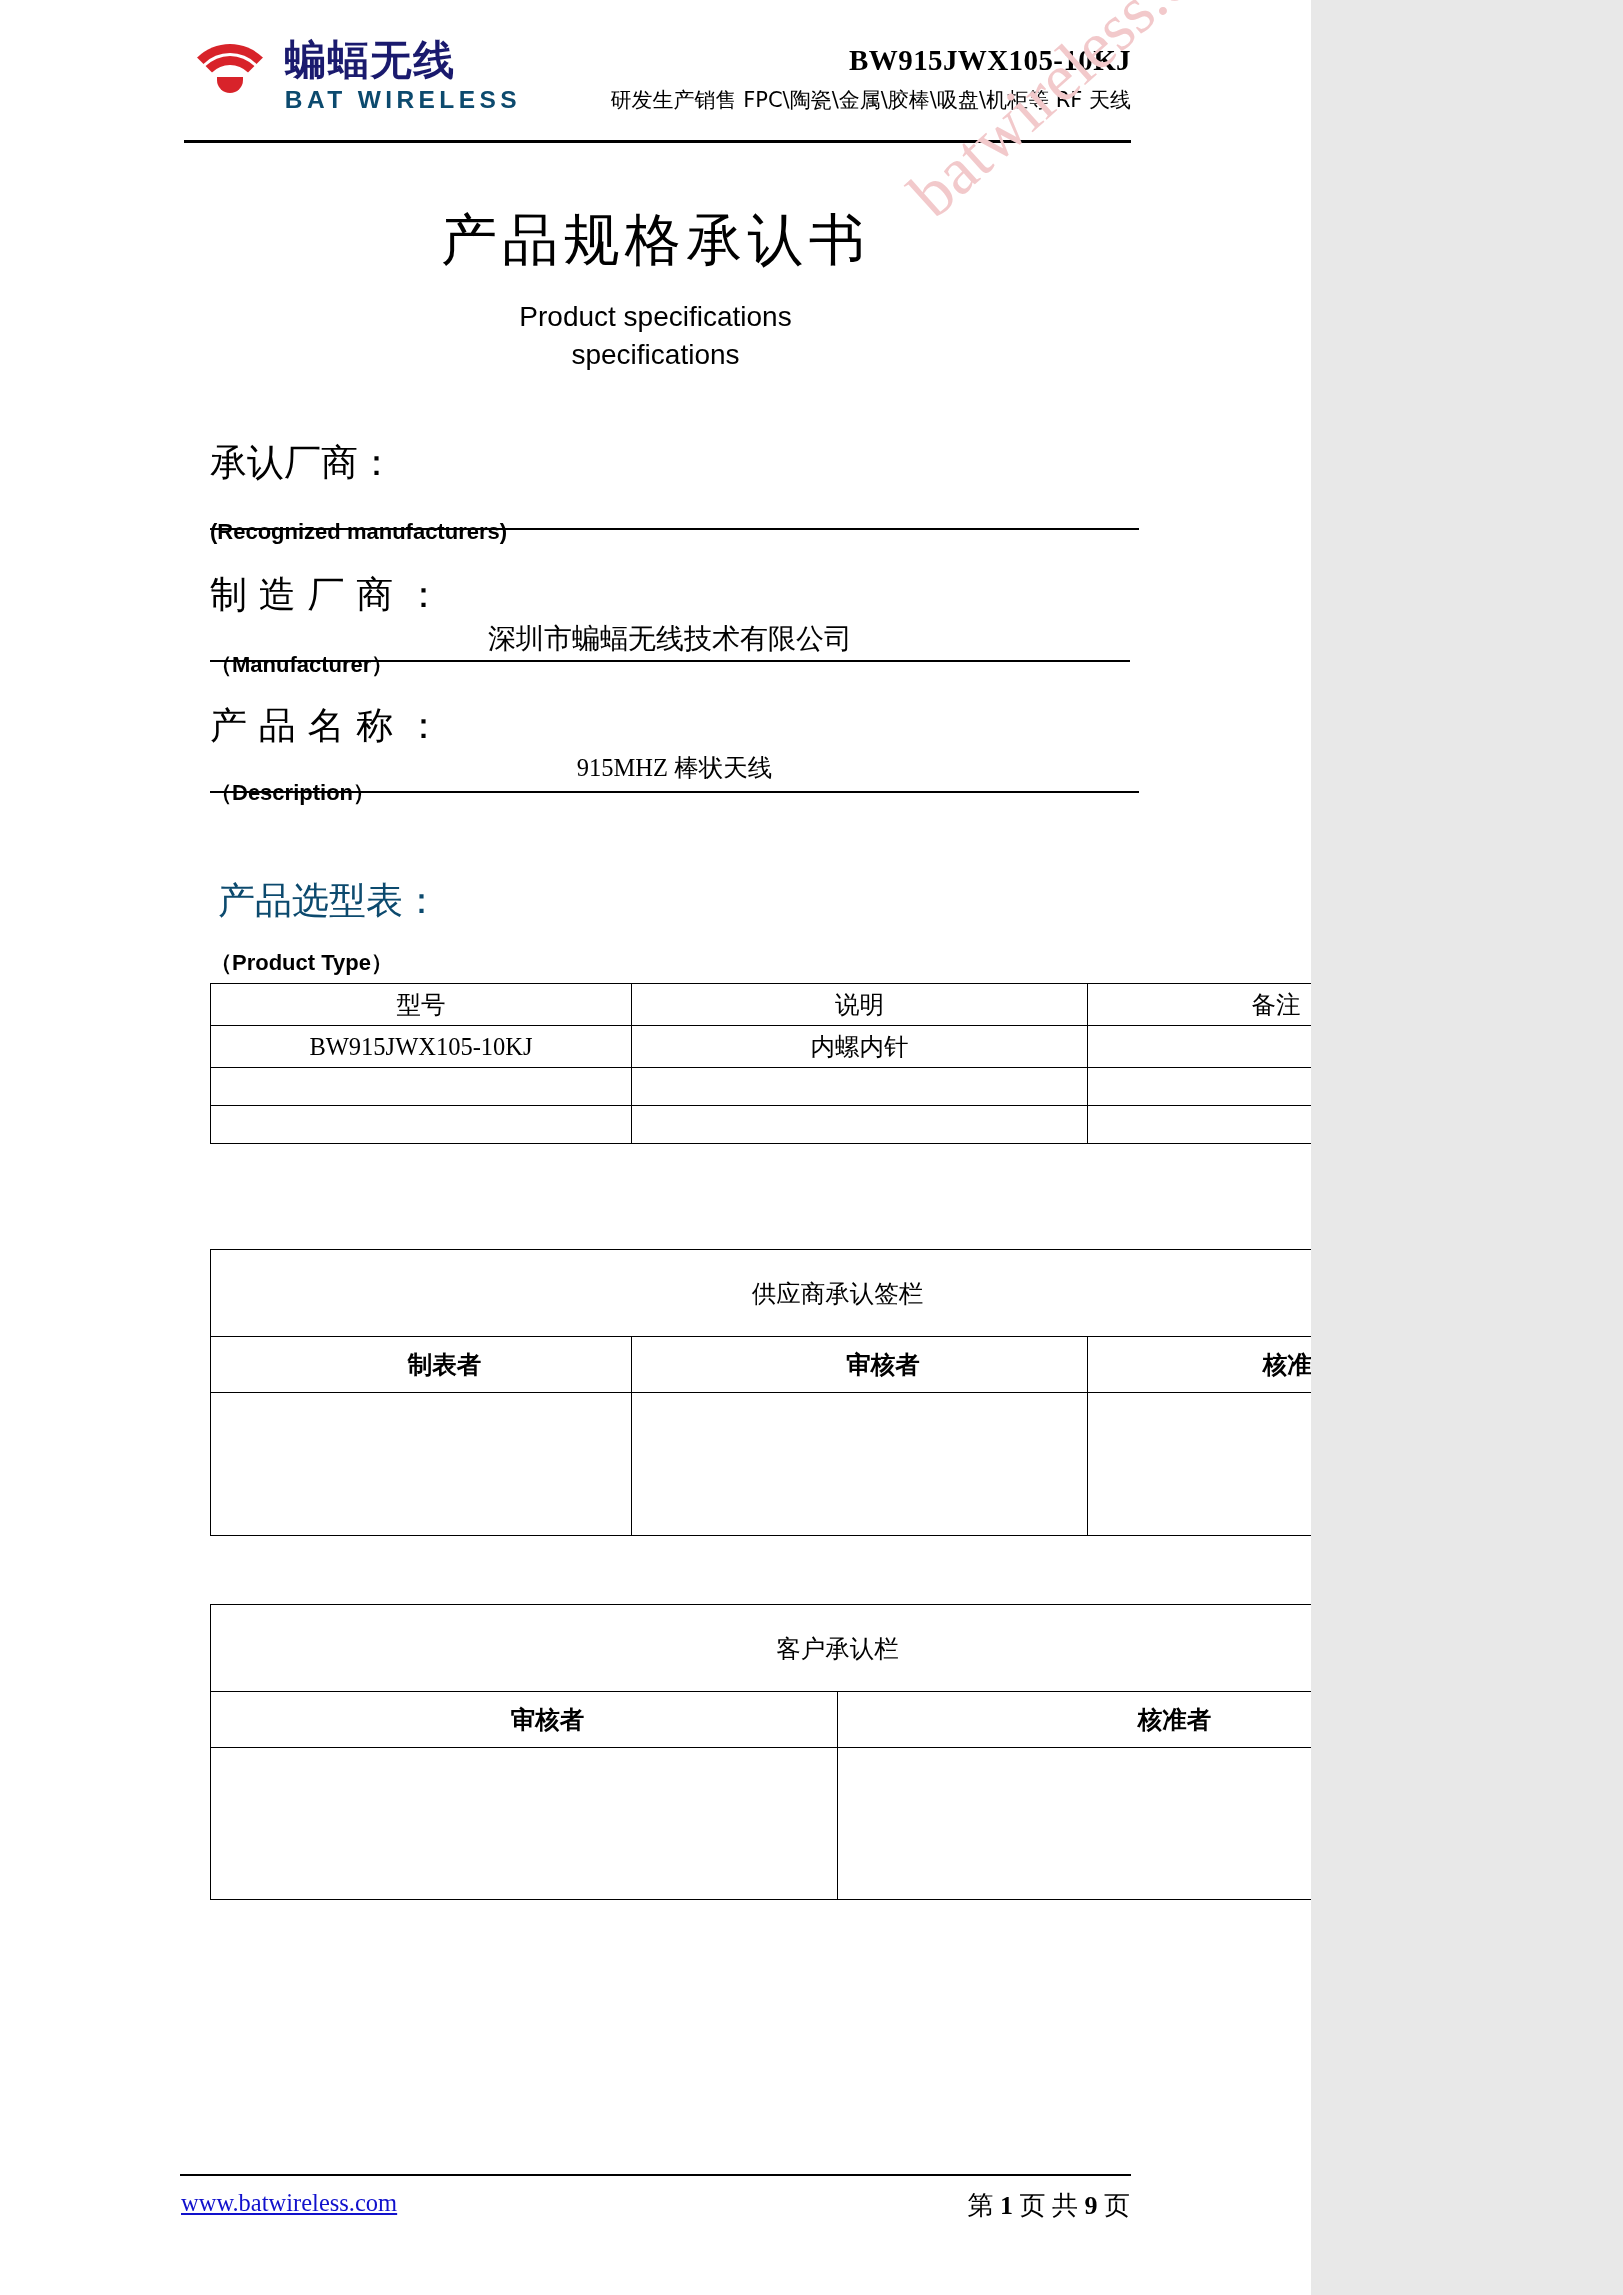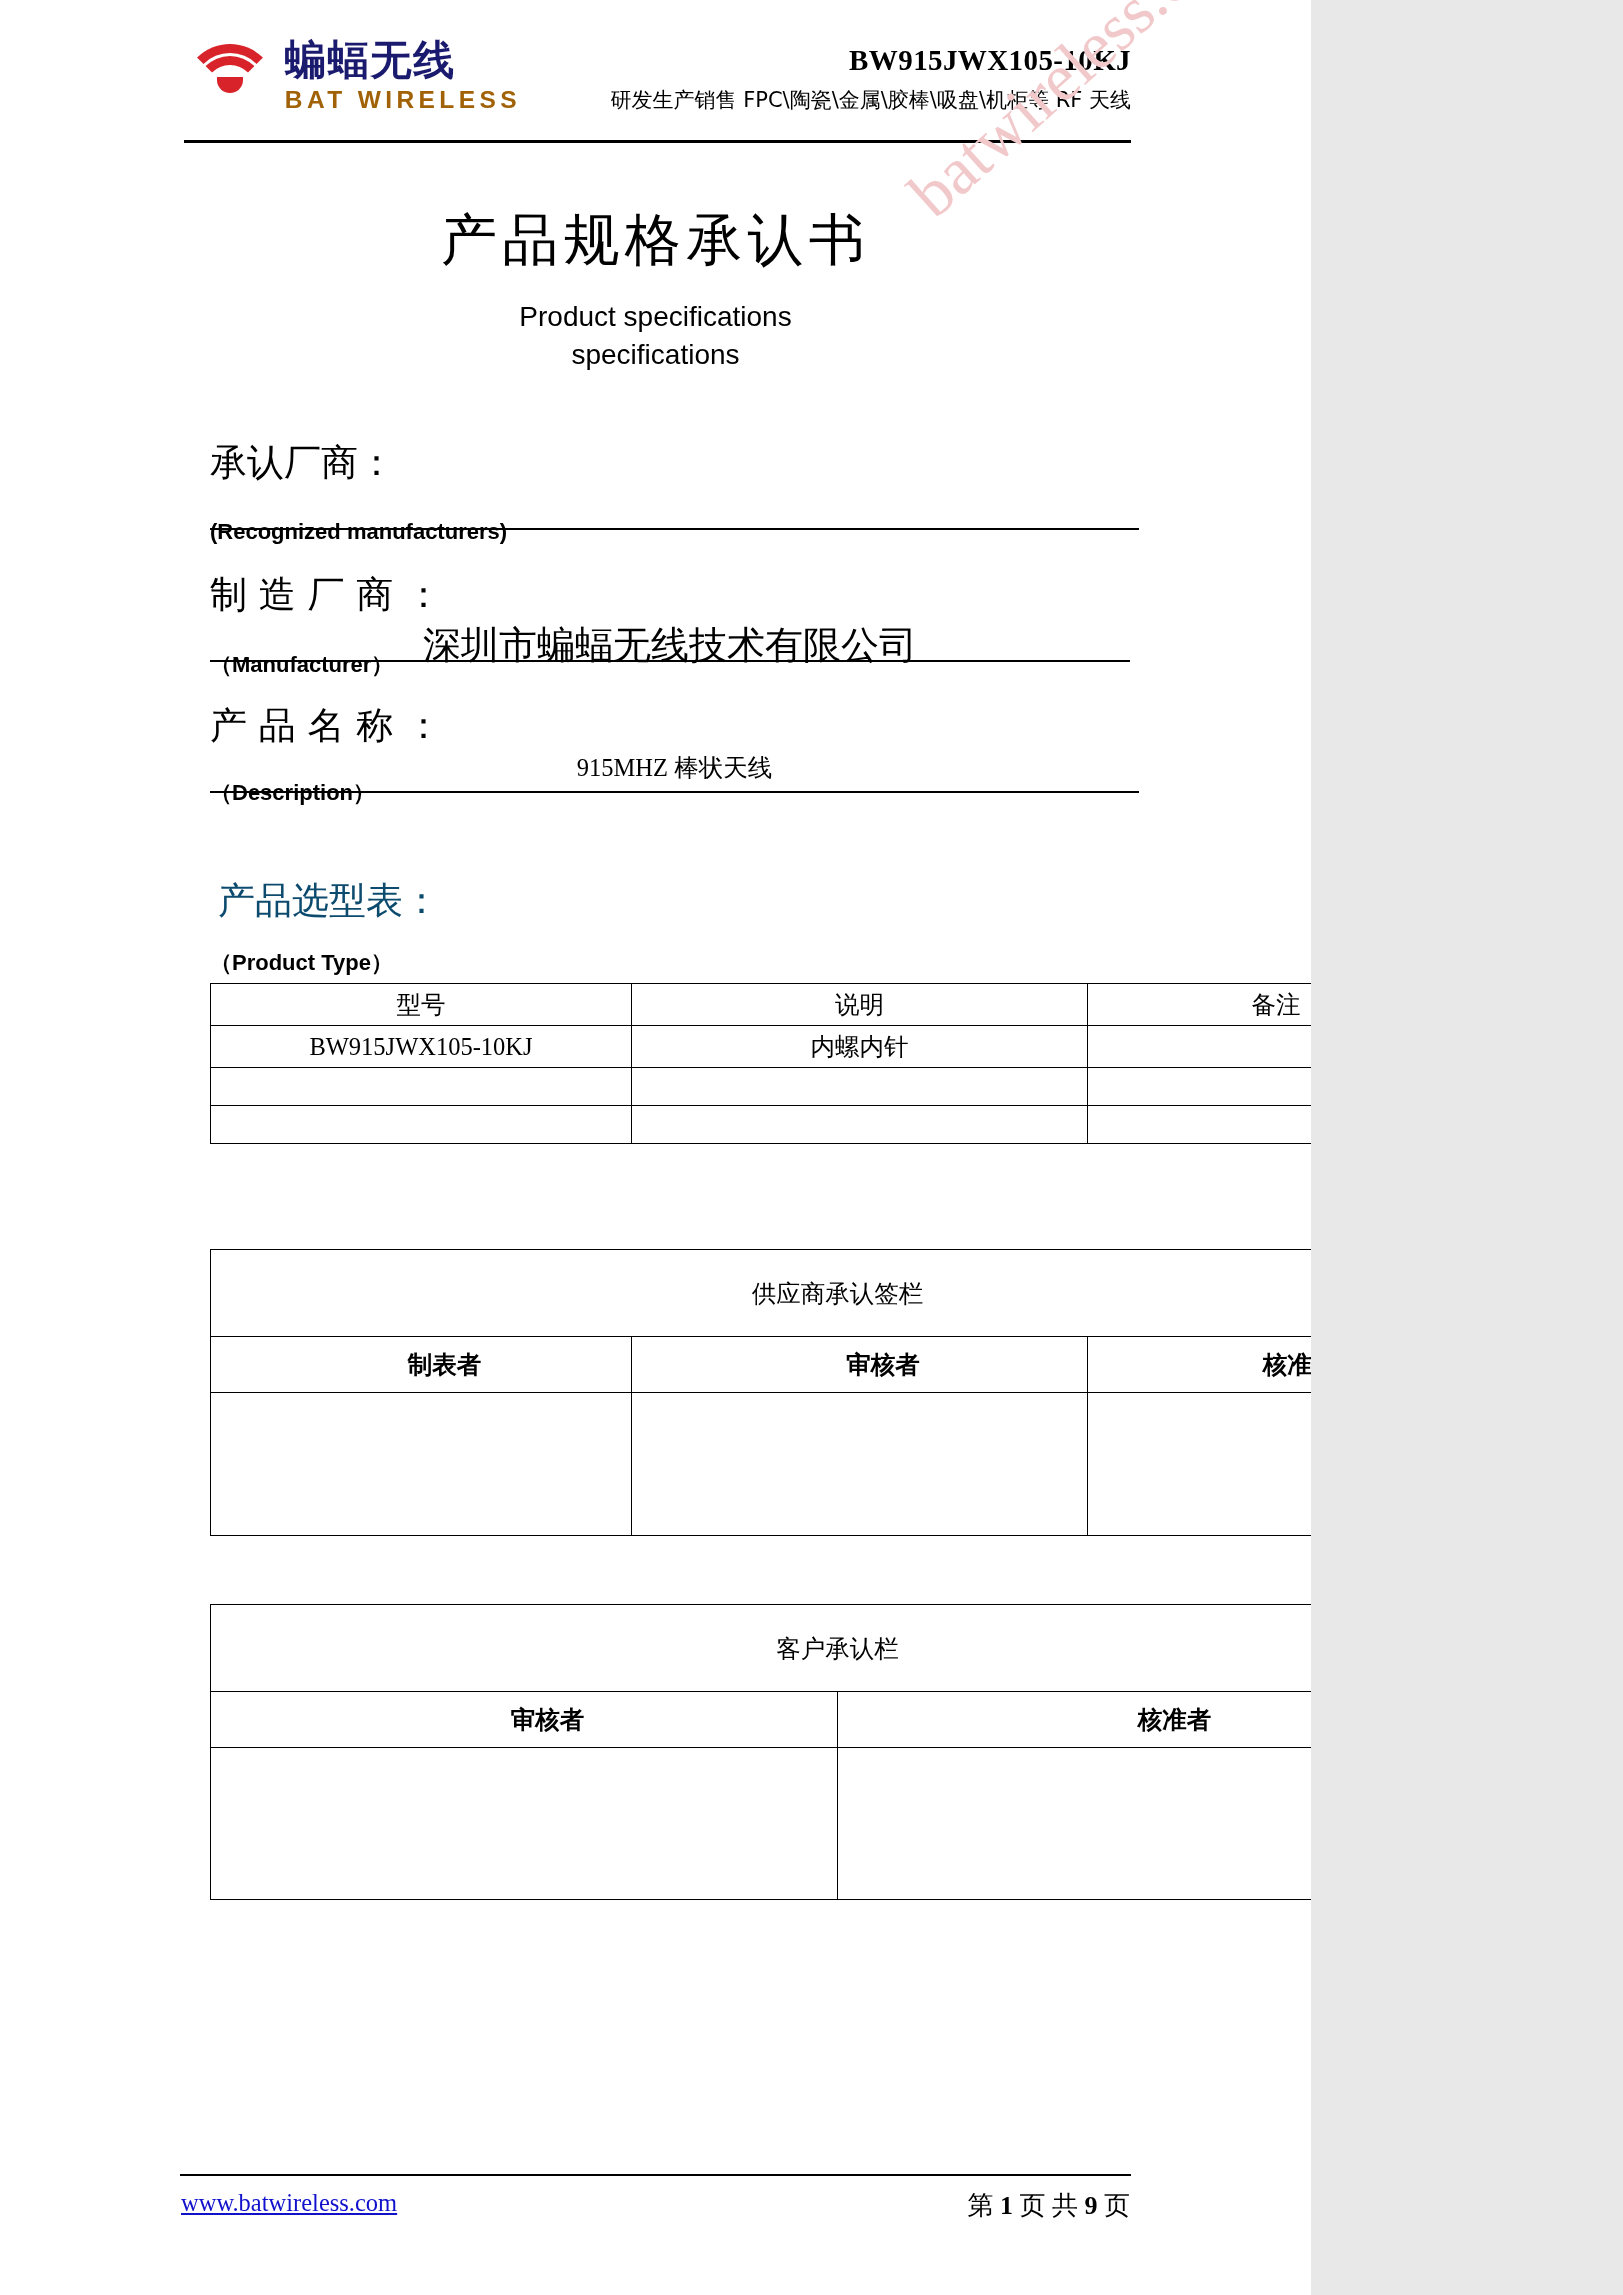--- a/index.html
+++ b/index.html
@@ -75,21 +75,21 @@
     font-weight: bold;
     font-size: 41px;
     color: #1a1a6e;
     letter-spacing: 1.8px;
     line-height: 1.0;
   }
   .logo-text-en {
     font-family: "Liberation Sans", sans-serif;
     font-weight: bold;
     font-size: 24.5px;
-    color: #a16207;
+    color: #0c4a6e;
     letter-spacing: 4.4px;
     margin-top: 5.3px;
   }
   .header-right {
     position: absolute;
     right: 0;
     top: 8.8px;
     text-align: right;
   }
   .model-no {
@@ -163,21 +163,21 @@
   }
   .field-line {
     display: inline-block;
     border-bottom: 2.6px solid #000;
     vertical-align: bottom;
     text-align: center;
     height: 40px;
   }
   .field-value {
     font-family: Liberation Mono, monospace;
-    font-size: 38px;
+    font-size: 28px;
     color: #000;
   }
   .field-value.small {
     font-family: "Liberation Serif", serif;
     font-size: 24.5px;
   }
   .field-sub {
     position: absolute;
     left: 210px;
     font-family: "Liberation Sans", sans-serif;

